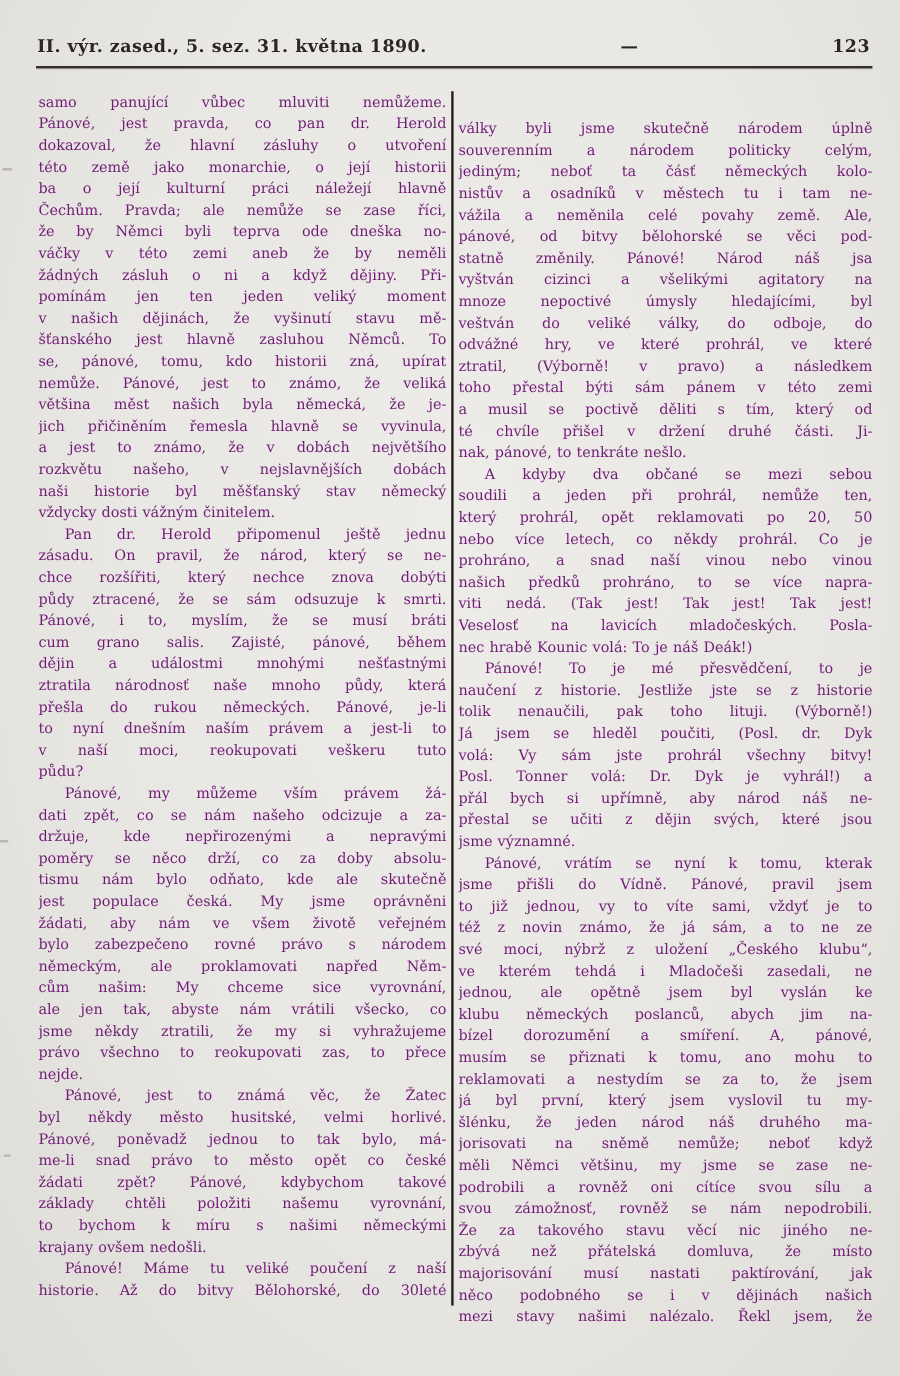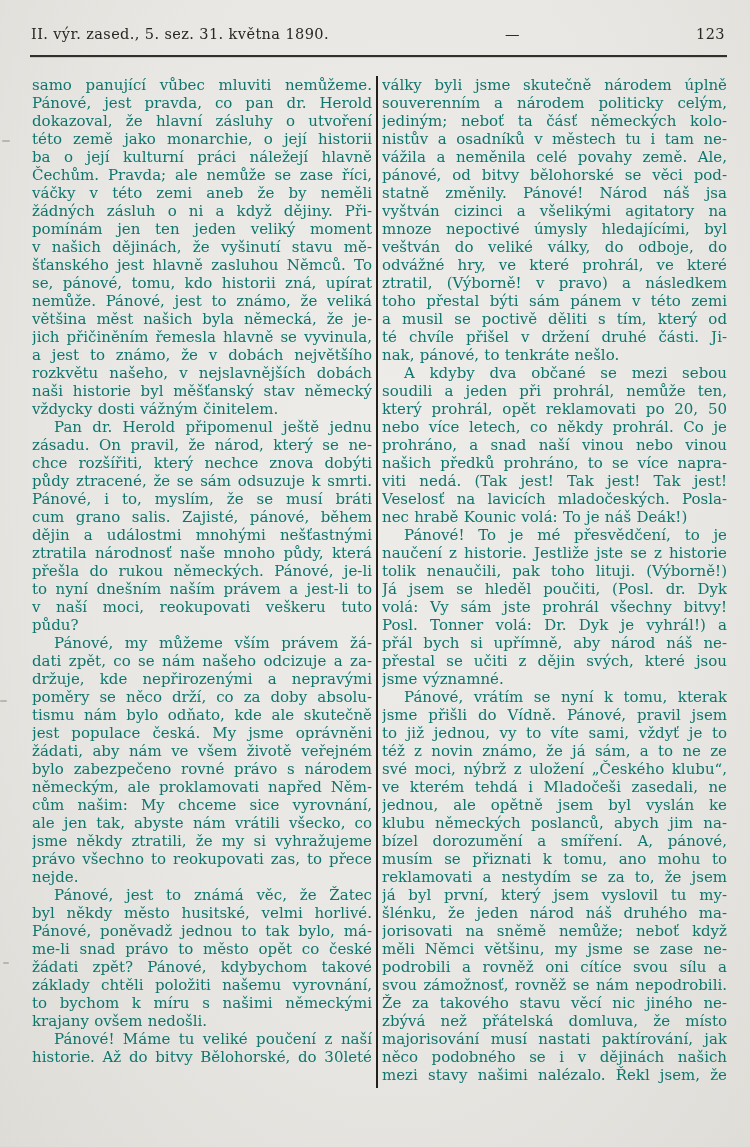--- a/index.html
+++ b/index.html
@@ -15,24 +15,24 @@
   .page { position: absolute; inset: 0; }
 
   
   .running-head {
     position: absolute;
     left: 31px;
     right: 25px;
     top: 26px;
     height: 24px;
     display: flex;
-    align-items: flex-start;
+    align-items: center;
     justify-content: space-between;
     font-size: 14.5px;
-    font-weight: normal;
+    font-weight: bold;
     letter-spacing: 0.4px;
     white-space: nowrap;
     color: #2a2722;
   }
   .running-head .seg { display: inline-block; }
   .head-german { letter-spacing: 0.2px; }
   .header-rule {
     position: absolute;
     left: 30px;
     right: 23px;
@@ -44,26 +44,26 @@
 
   
   .columns {
     position: absolute;
     left: 32px;
     top: 76px;
     right: 23px;
     display: flex;
   }
   .col {
-    font-size: 15px;
+    font-size: 12px;
     line-height: 18px;
-    color: #0f766e;
+    color: #701a75;
   }
   .col-left  { width: 340px; }
-  .col-right { width: 345px; }
+  .col-right { width: 345px; margin-top: 22px; }
   .divider {
     width: 2px;
     background: #23201b;
     margin: 0 4px 0 4px;
     height: 1012px;
     flex: 0 0 auto;
   }
   .line {
     height: 18px;
     overflow: hidden;
@@ -103,20 +103,21 @@
   <div class="header-rule"></div>
 
   <main class="columns">
     <div class="col col-left" id="col-left">
         <div class="line">samo panující vůbec mluviti nemůžeme.</div>
         <div class="line">Pánové, jest pravda, co pan dr. Herold</div>
         <div class="line">dokazoval, že hlavní zásluhy o utvoření</div>
         <div class="line">této země jako monarchie, o její historii</div>
         <div class="line">ba o její kulturní práci náležejí hlavně</div>
         <div class="line">Čechům. Pravda; ale nemůže se zase říci,</div>
+        <div class="line">že by Němci byli teprva ode dneška no-</div>
         <div class="line">váčky v této zemi aneb že by neměli</div>
         <div class="line">žádných zásluh o ni a když dějiny. Při-</div>
         <div class="line">pomínám jen ten jeden veliký moment</div>
         <div class="line">v našich dějinách, že vyšinutí stavu mě-</div>
         <div class="line">šťanského jest hlavně zasluhou Němců. To</div>
         <div class="line">se, pánové, tomu, kdo historii zná, upírat</div>
         <div class="line">nemůže. Pánové, jest to známo, že veliká</div>
         <div class="line">většina měst našich byla německá, že je-</div>
         <div class="line">jich přičiněním řemesla hlavně se vyvinula,</div>
         <div class="line">a jest to známo, že v dobách největšího</div>

